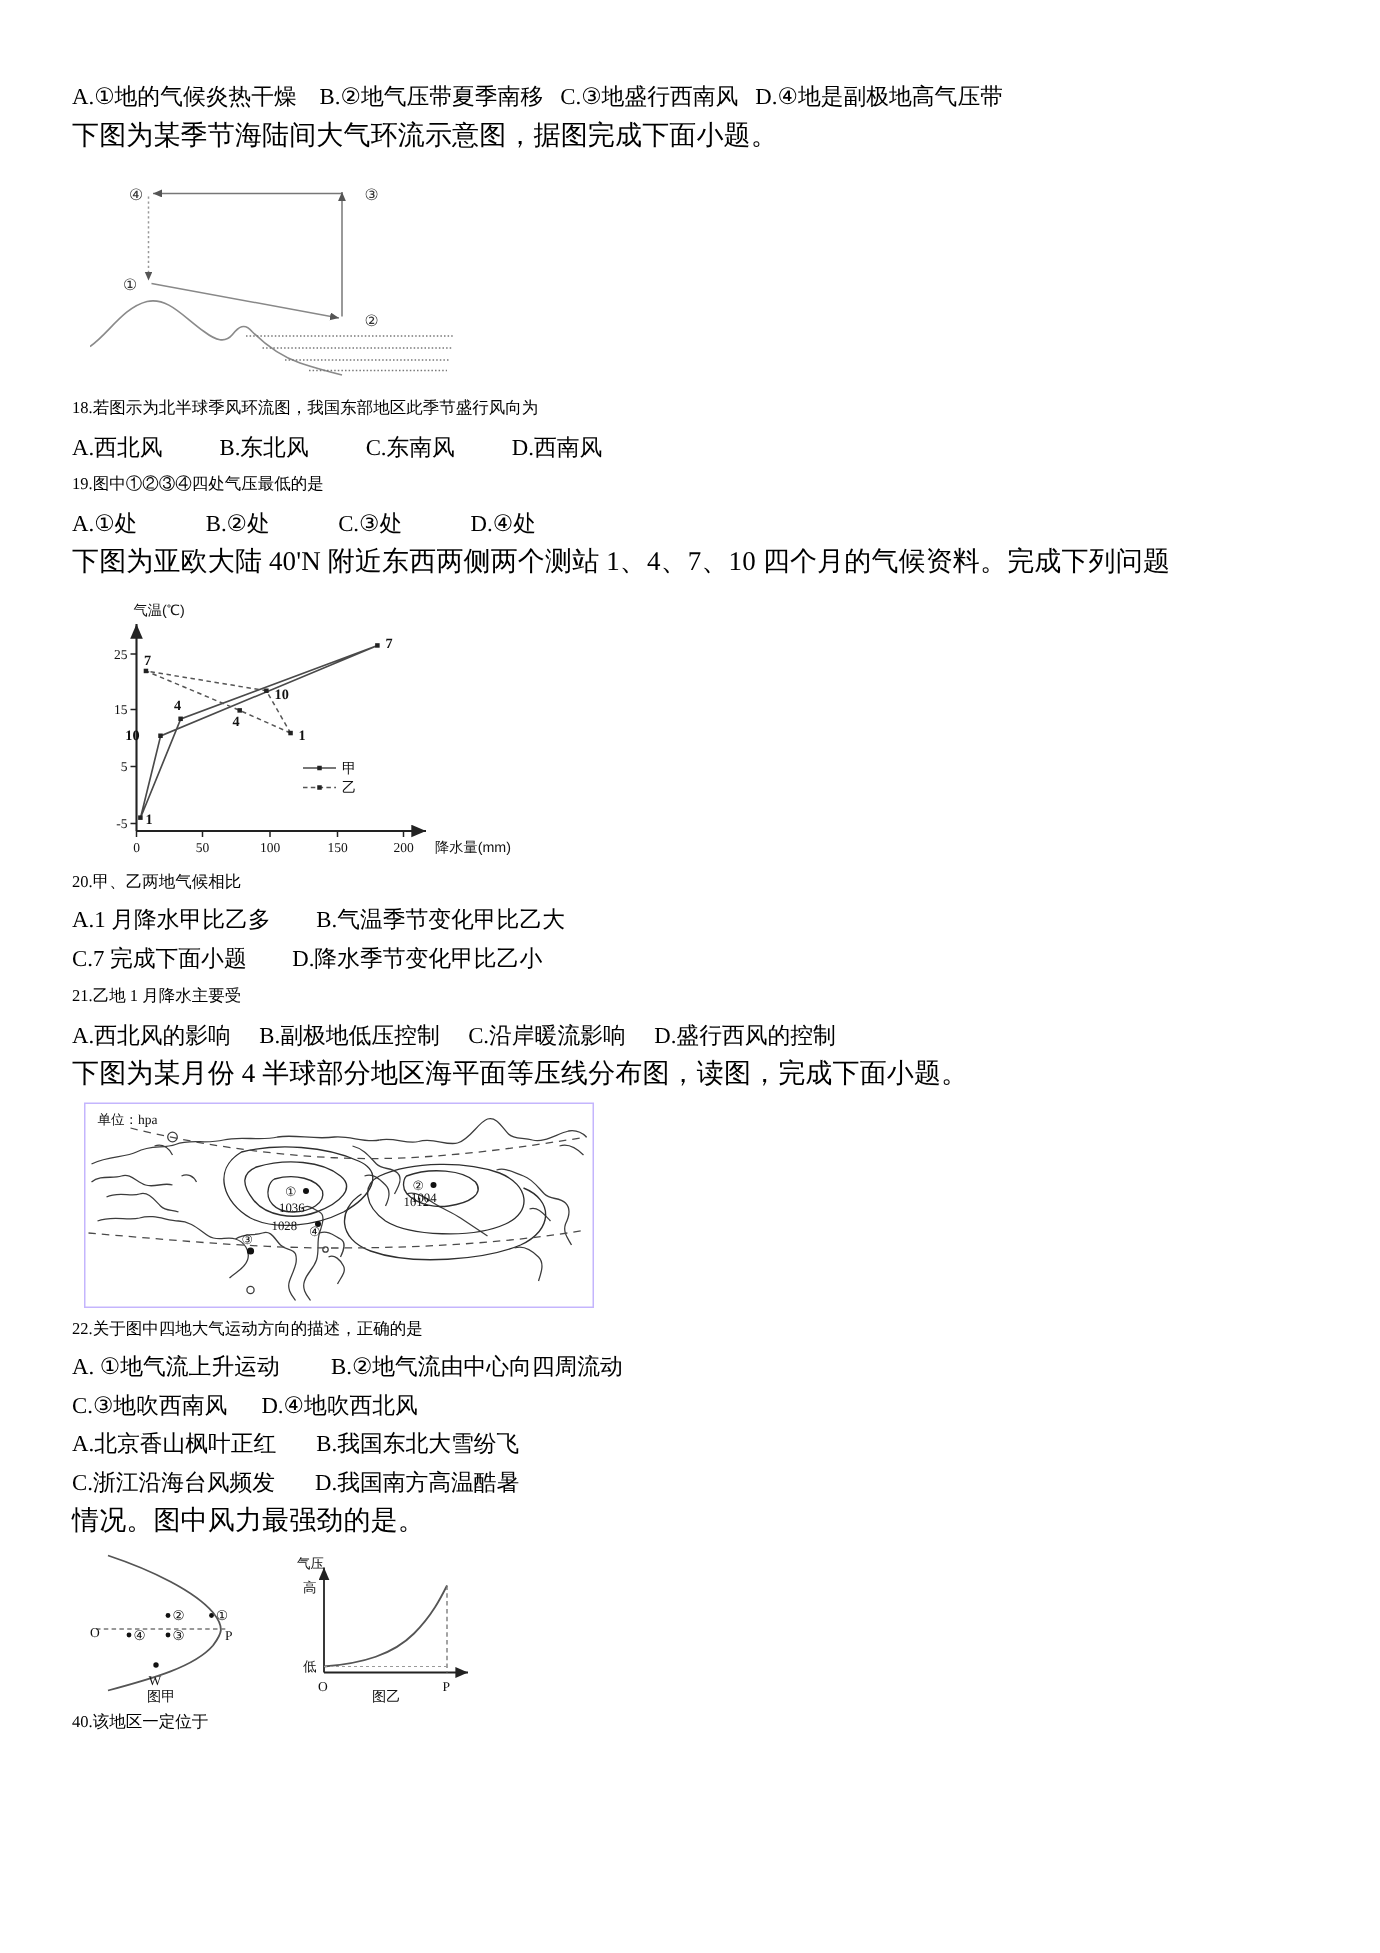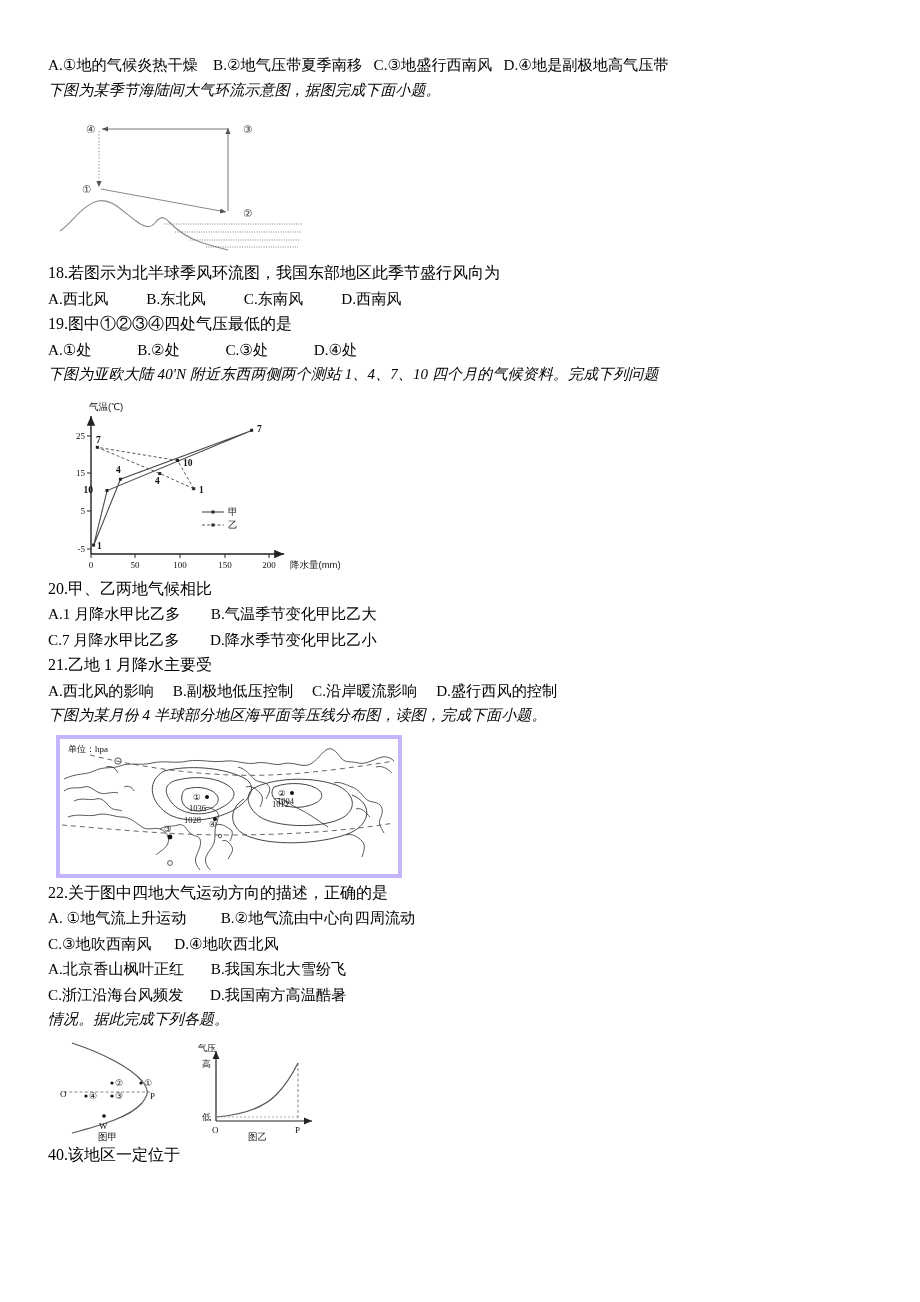--- a/index.html
+++ b/index.html
@@ -22,40 +22,39 @@
     height: 1302px;
     padding: 12px;
   }
   .content {
     position: absolute;
     left: 48px;
     top: 52px;
     width: 830px;
   }
   .line {
-    font-size: 15px;
+    font-size: 18px;
     line-height: 25.5px;
     white-space: pre;
     letter-spacing: 0.1px;
-    font-style: italic;
-  }
-  .q-line { font-size: 16px; line-height: 25.5px; white-space: pre; }
+  }
+  .q-line { font-size: 11px; line-height: 25.5px; white-space: pre; }
   .opts { font-size: 15.2px; line-height: 25.5px; white-space: pre; }
 
   .fig-block { position: relative; }
 
   
   .fig1 { position: relative; width: 300px; height: 145px; margin: 8px 0 4px 12px; }
 
   
   .fig2 { position: relative; width: 300px; height: 180px; margin: 6px 0 2px 8px; }
 
   
   .fig3 { position: relative; width: 338px; height: 135px; margin: 6px 0 2px 8px;
-          border: 4px solid #c4b5fd; background: #fff; }
+          border: 1px solid #c4b5fd; background: #fff; }
 
   
   .fig4 { position: relative; width: 310px; height: 105px; margin: 4px 0 0 8px; }
 
   svg { display: block; }
 </style>
 </head>
 <body>
 
 <div class="page">
@@ -187,21 +186,21 @@
         <text x="172" y="121" font-family="Liberation Sans, sans-serif" font-size="9.5" fill="#111">甲</text>
         <line x1="146" y1="131" x2="168" y2="131" stroke="#555" stroke-width="1" stroke-dasharray="3,2.2"></line>
         <rect x="155.5" y="129.5" width="3" height="3" fill="#222"></rect>
         <text x="172" y="134" font-family="Liberation Sans, sans-serif" font-size="9.5" fill="#111">乙</text>
       </g>
     </svg>
   </div>
 
   <div class="q-line">20.甲、乙两地气候相比</div>
   <div class="opts">A.1 月降水甲比乙多        B.气温季节变化甲比乙大</div>
-  <div class="opts">C.7 月降水甲比乙多        D.降水季节变化甲比乙小</div>
+  <div class="opts">C.7 完成下面小题        D.降水季节变化甲比乙小</div>
 
   <div class="q-line">21.乙地 1 月降水主要受</div>
   <div class="opts">A.西北风的影响     B.副极地低压控制     C.沿岸暖流影响     D.盛行西风的控制</div>
 
   <div class="line">下图为某月份 4 半球部分地区海平面等压线分布图，读图，完成下面小题。</div>
 
   <div class="fig3 fig-block">
     <svg width="336" height="133" viewBox="0 0 336 133">
 
       <text x="8" y="13" font-family="Liberation Serif, serif" font-size="9" fill="#111">单位：hpa</text>
@@ -281,21 +280,21 @@
     </svg>
   </div>
 
   <div class="q-line">22.关于图中四地大气运动方向的描述，正确的是</div>
   <div class="opts">A. ①地气流上升运动         B.②地气流由中心向四周流动</div>
   <div class="opts">C.③地吹西南风      D.④地吹西北风</div>
 
   <div class="opts">A.北京香山枫叶正红       B.我国东北大雪纷飞</div>
   <div class="opts">C.浙江沿海台风频发       D.我国南方高温酷暑</div>
 
-  <div class="line">情况。据此完成下列各题。</div>
+  <div class="line">情况。图中风力最强劲的是。</div>
 
   <div class="fig4 fig-block">
     <svg width="310" height="105" viewBox="0 0 310 105">
       <defs>
         <marker id="ax2" markerWidth="8" markerHeight="8" refX="7" refY="3" orient="auto">
           <path d="M0,0 L7,3 L0,6 z" fill="#222"></path>
         </marker>
       </defs>
 
       <g>

